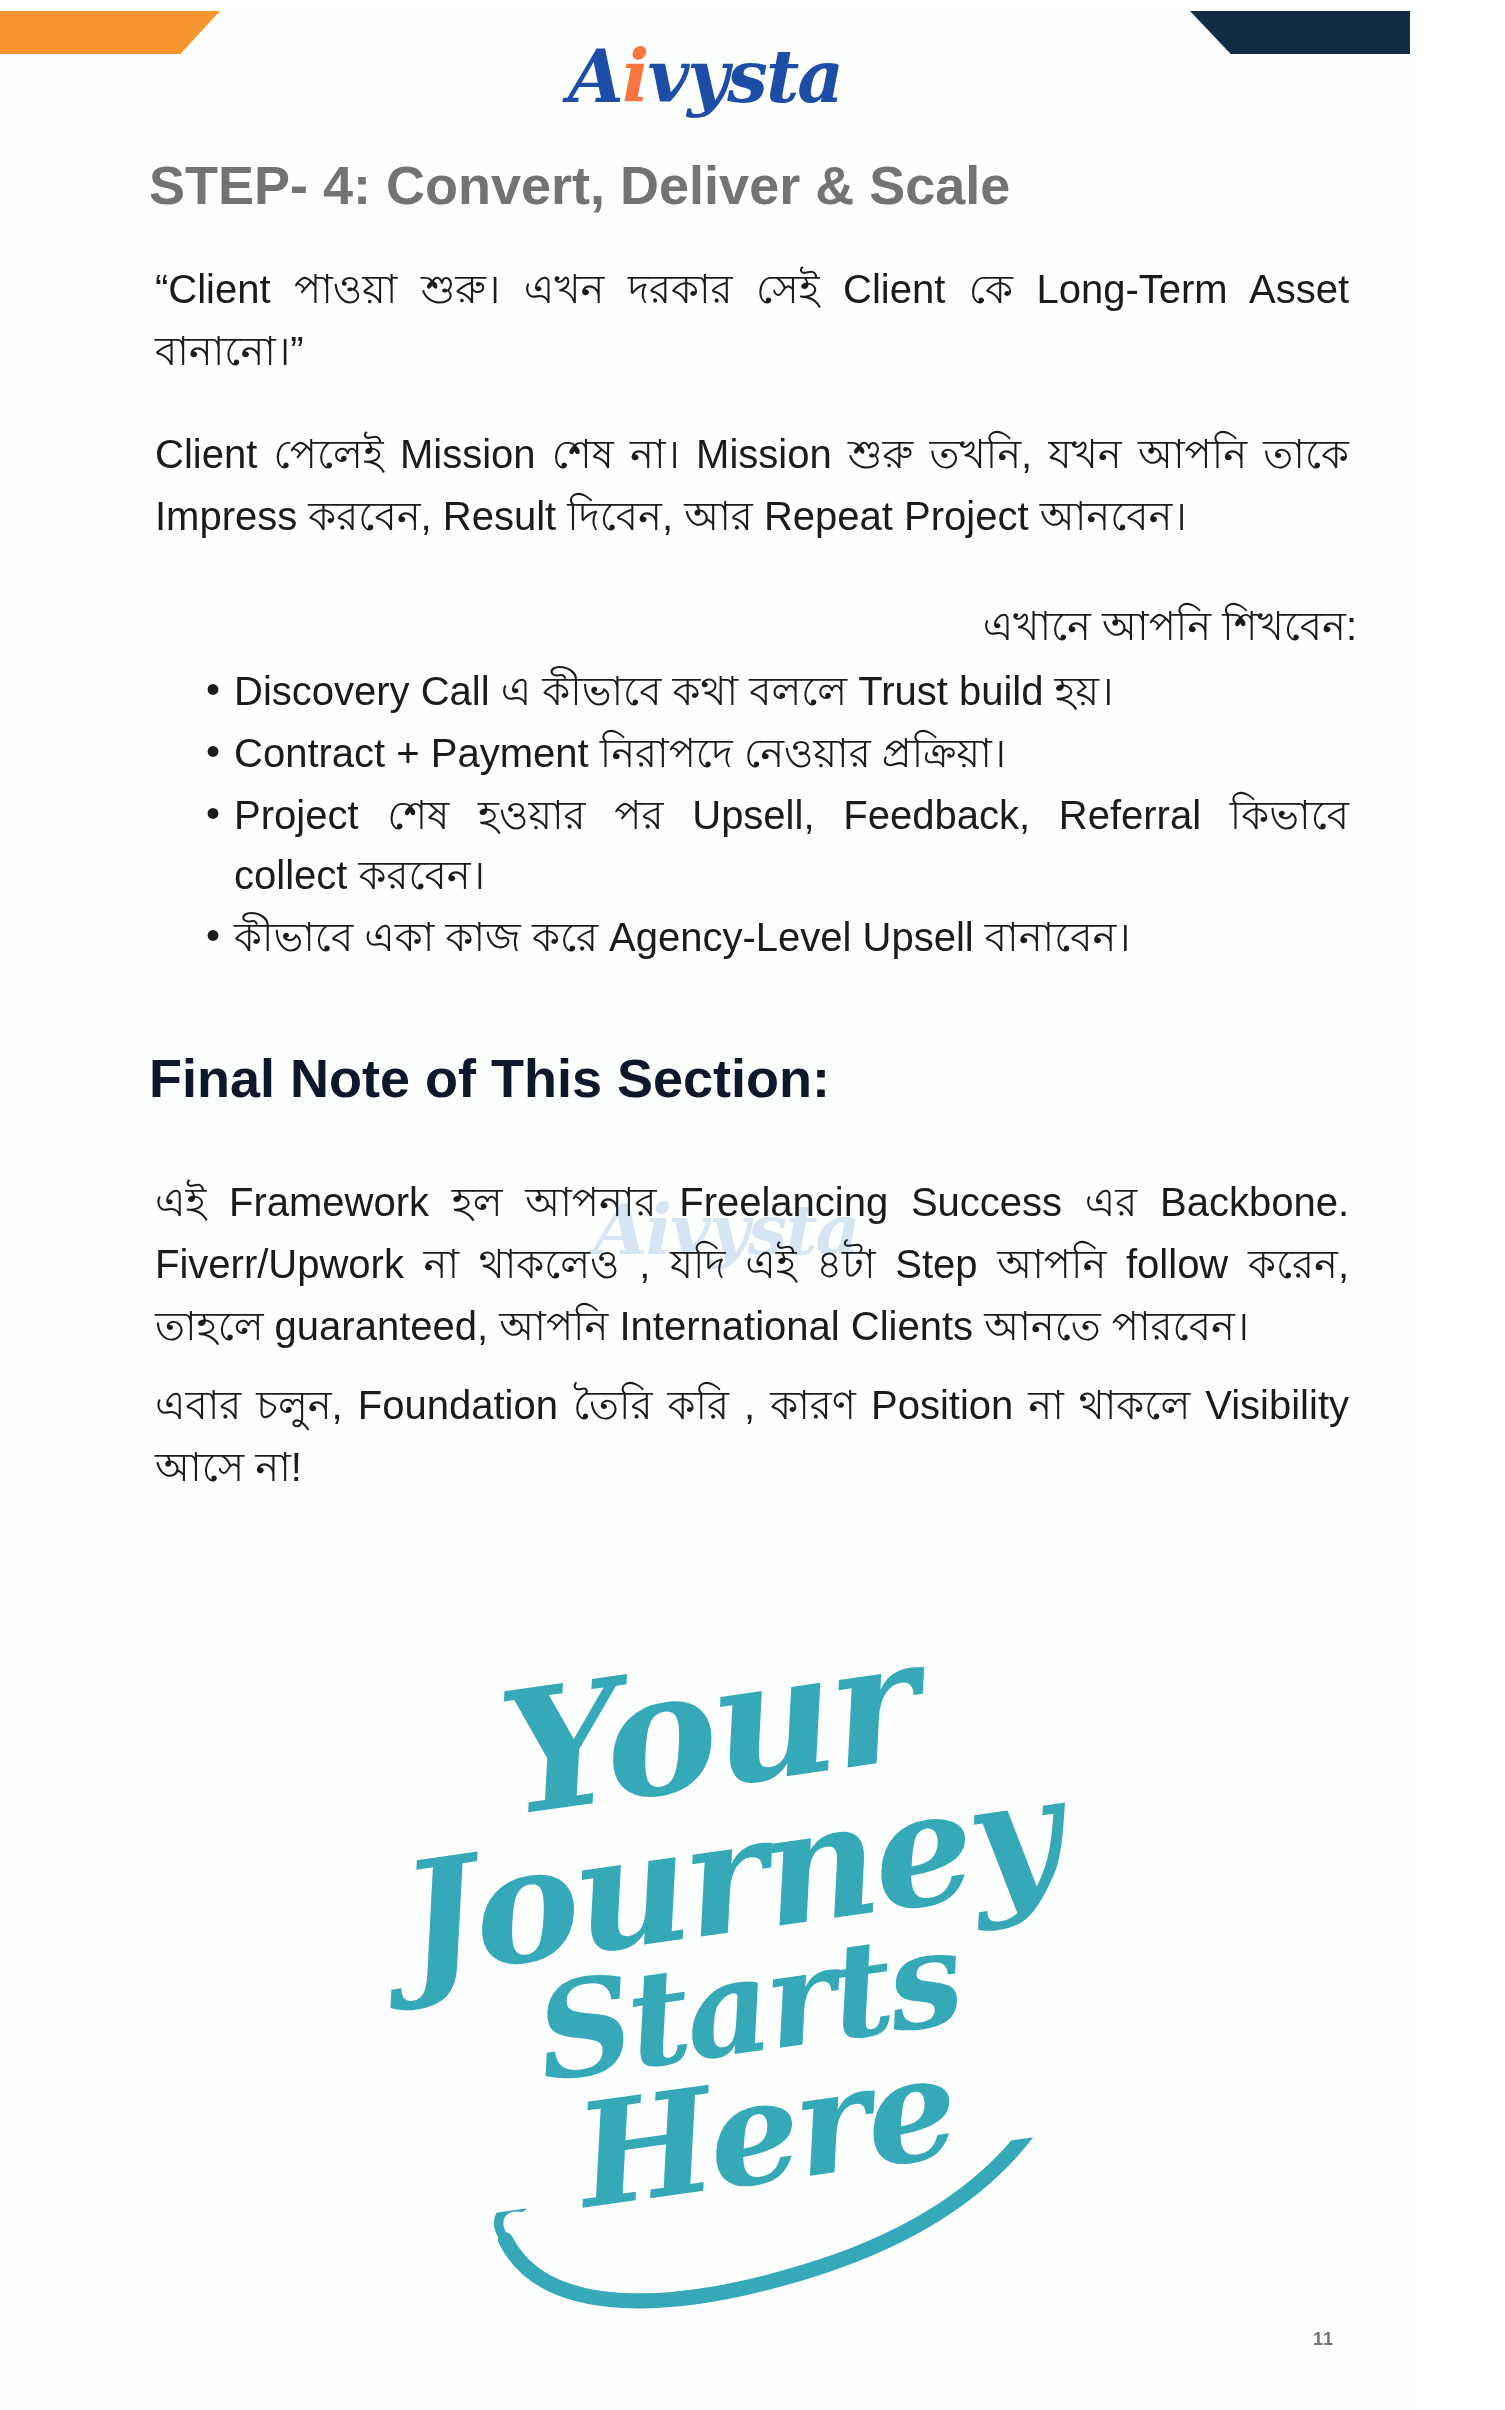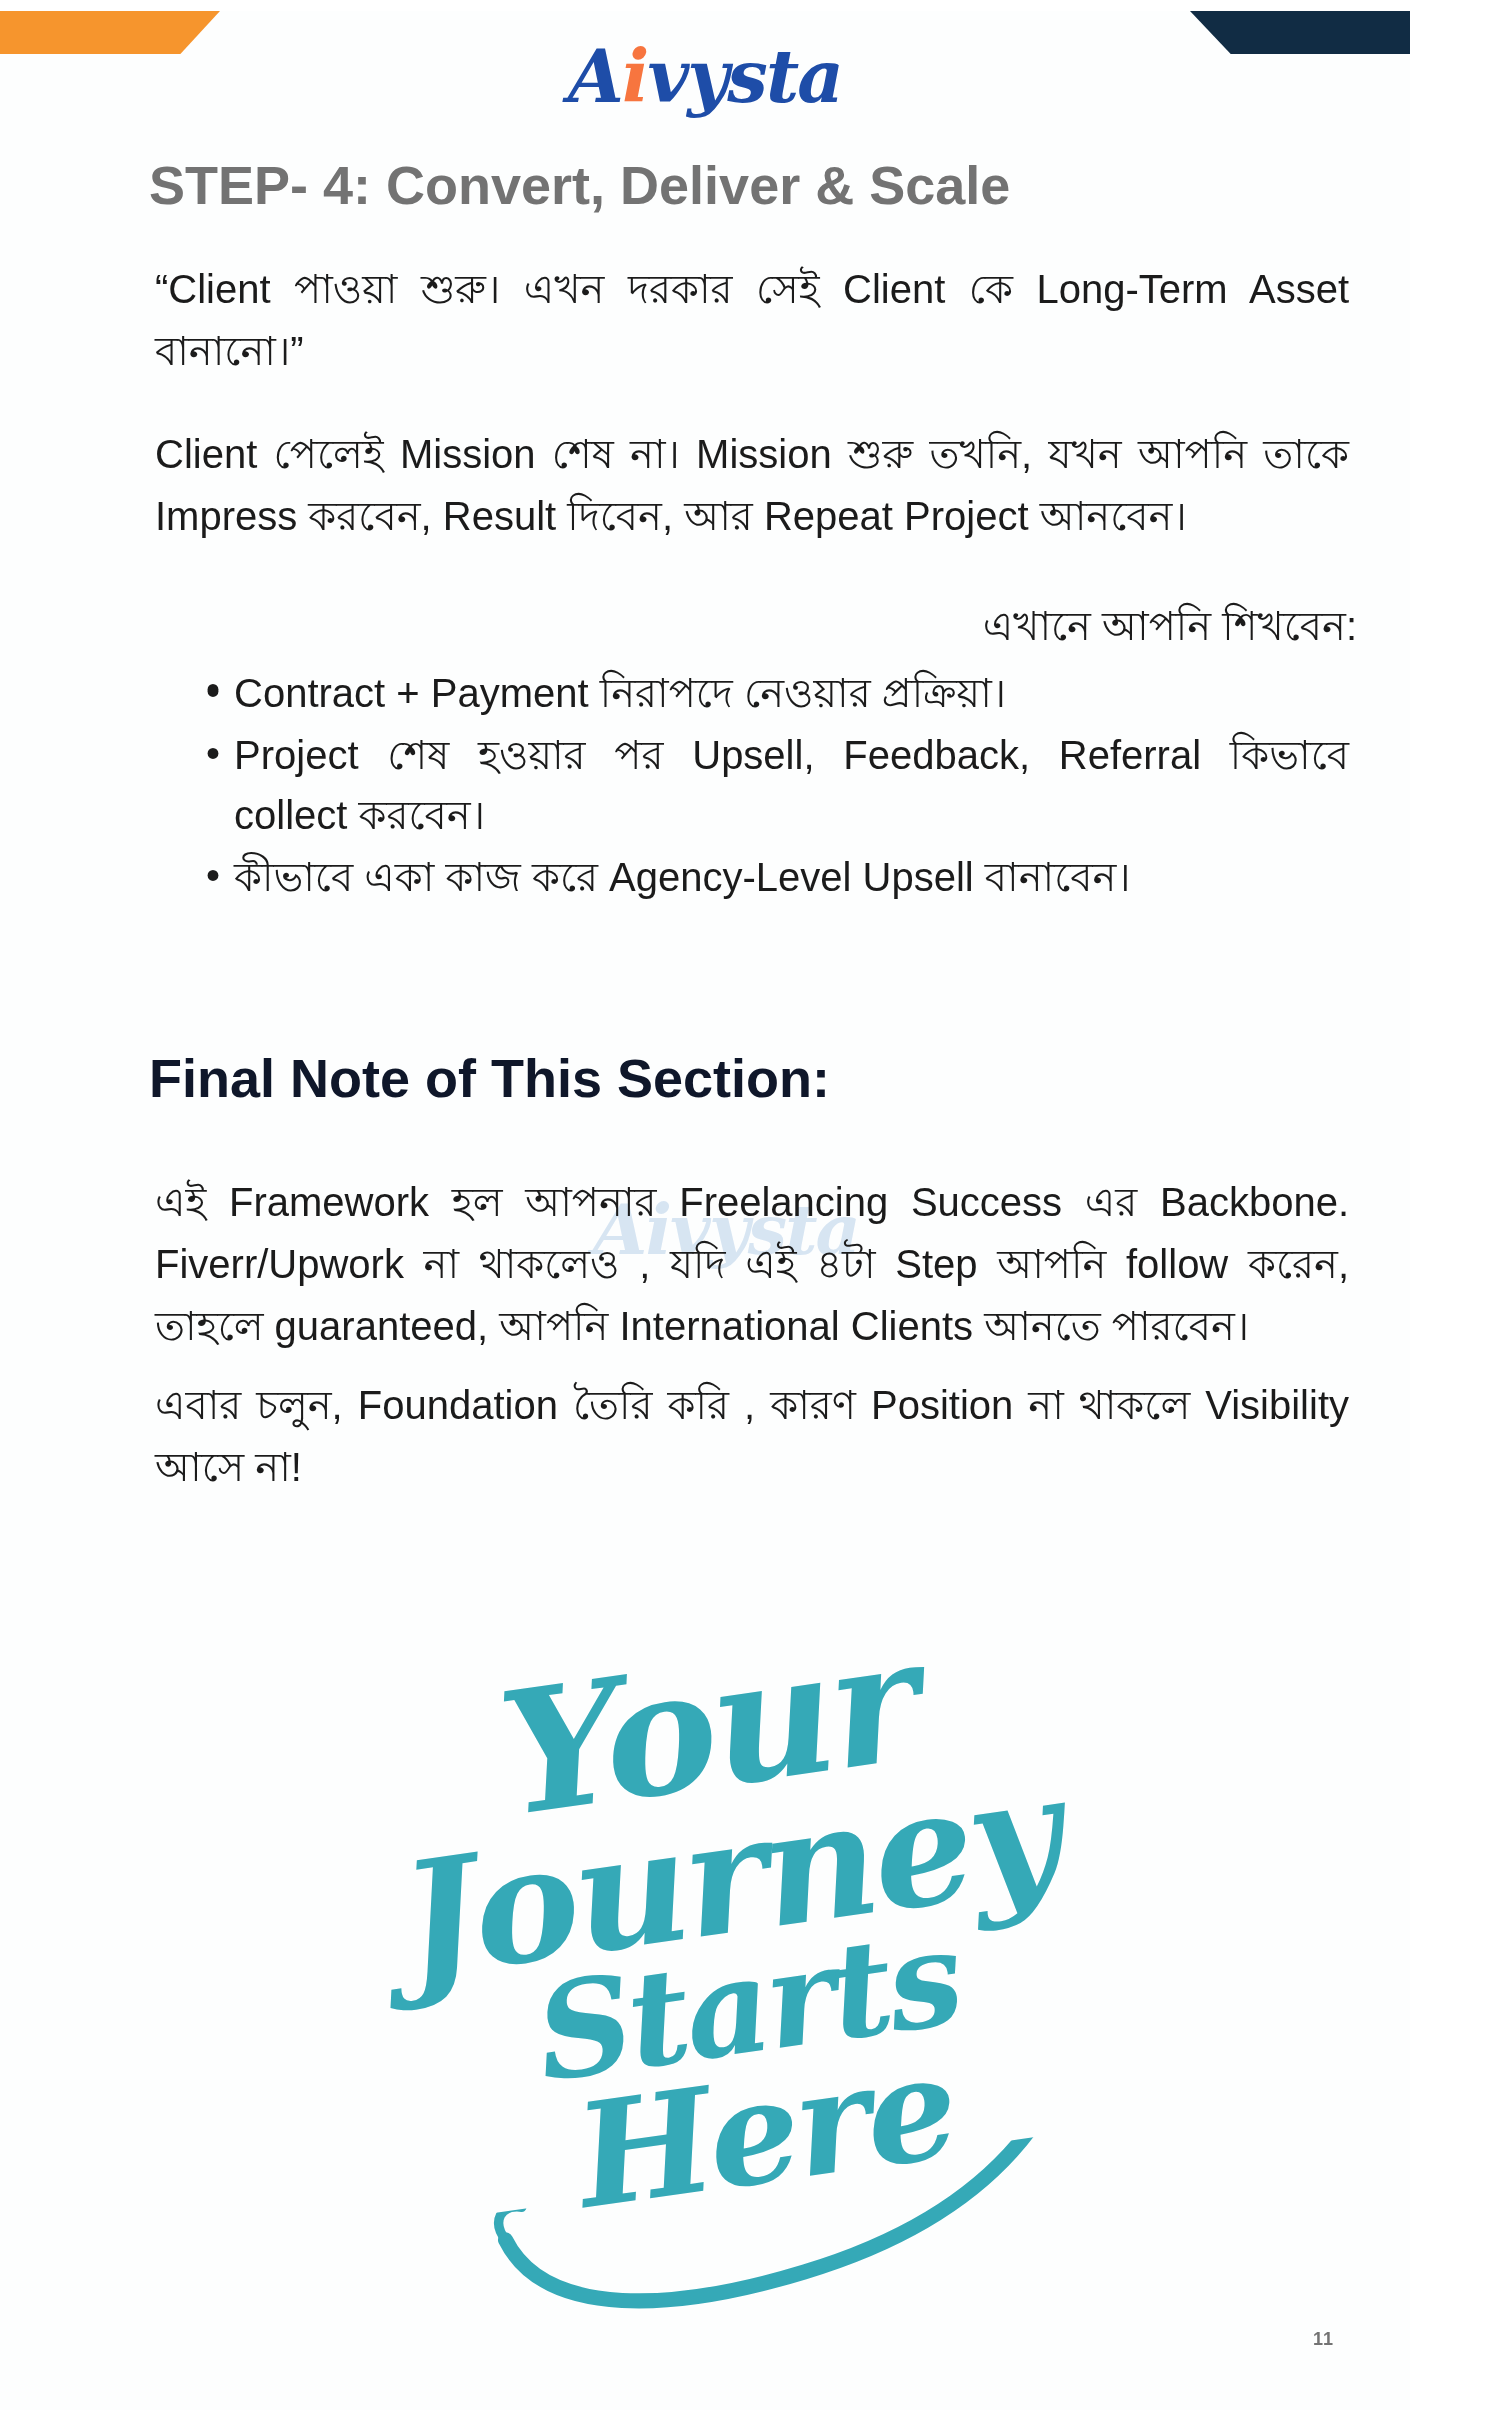--- a/index.html
+++ b/index.html
@@ -140,21 +140,21 @@
 
   <h1 class="h-main">STEP- 4: Convert, Deliver &amp; Scale</h1>
 
   <p class="para p-mission">Client পেলেই Mission শেষ না। Mission শুরু তখনি, যখন আপনি তাকে Impress করবেন, Result দিবেন, আর Repeat Project আনবেন।</p>
 
   <p class="para p-quote">“Client পাওয়া শুরু। এখন দরকার সেই Client কে Long-Term Asset বানানো।”</p>
 
   <p class="para p-intro">এখানে আপনি শিখবেন:</p>
 
   <ul class="learn-list">
-    <li><span class="dot">•</span></li>
+    <li><span class="dot">•</span><span>Discovery Call এ কীভাবে কথা বললে Trust build হয়।</span></li>
     <li><span class="dot">•</span><span>Contract + Payment নিরাপদে নেওয়ার প্রক্রিয়া।</span></li>
     <li><span class="dot">•</span><span>Project শেষ হওয়ার পর Upsell, Feedback, Referral কিভাবে collect করবেন।</span></li>
     <li><span class="dot">•</span><span>কীভাবে একা কাজ করে Agency-Level Upsell বানাবেন।</span></li>
   </ul>
 
   <h2 class="h-final">Final Note of This Section:</h2>
 
   <div class="watermark">Aivysta</div>
 
   <p class="para p-backbone">এই Framework হল আপনার Freelancing Success এর Backbone. Fiverr/Upwork না থাকলেও , যদি এই ৪টা Step আপনি follow করেন, তাহলে guaranteed, আপনি International Clients আনতে পারবেন।</p>

